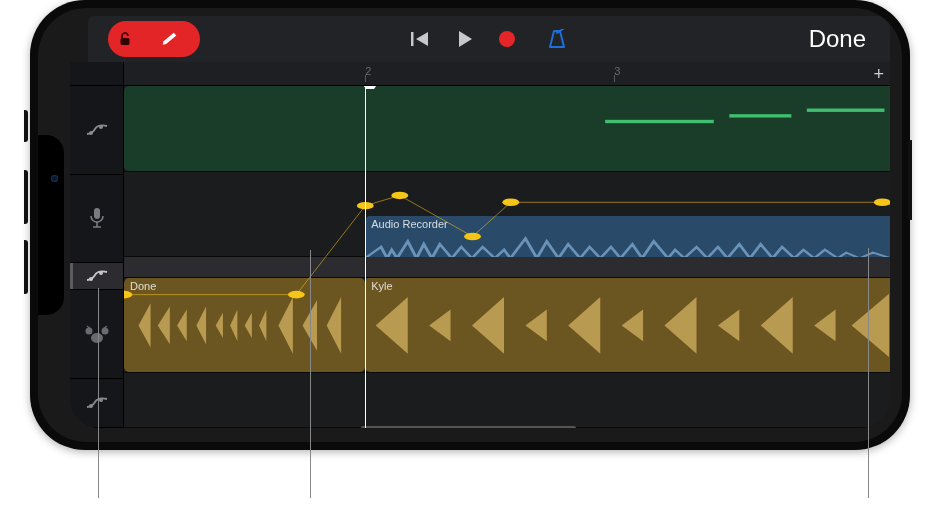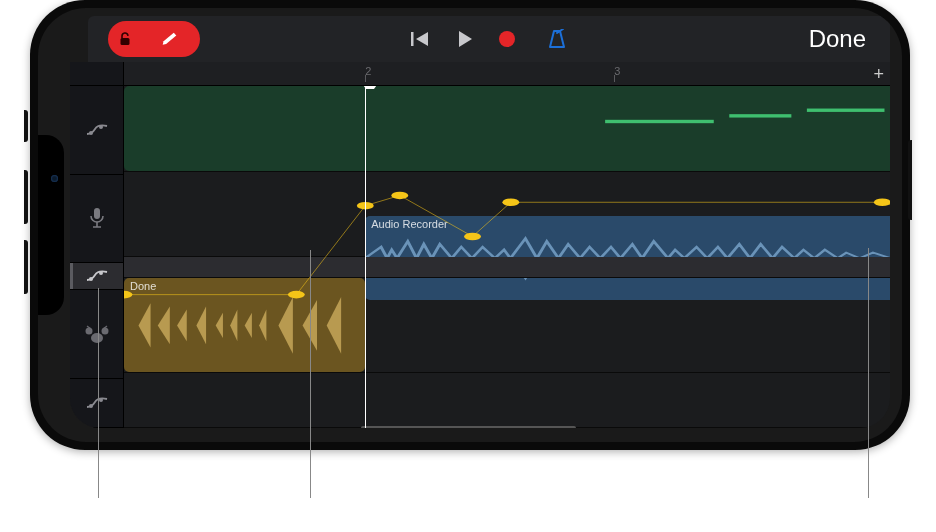--- a/index.html
+++ b/index.html
@@ -348,20 +348,38 @@
                   <path d="M38 15 L41 11 L41 19 Z"></path>
                   <path d="M44 15 L47 10 L47 20 Z"></path>
                   <path d="M50 15 L53 11 L53 19 Z"></path>
                   <path d="M56 15 L59 10 L59 20 Z"></path>
                   <path d="M64 15 L70 6 L70 24 Z"></path>
                   <path d="M74 15 L80 7 L80 23 Z"></path>
                   <path d="M84 15 L90 6 L90 24 Z"></path>
                 </g>
               </svg>
             </div>
+            <div class="region r-yellow2">
+              <span class="label">Kyle</span>
+              <svg class="wave-svg" viewBox="0 0 100 30" preserveAspectRatio="none">
+                <g fill="#b89a50">
+                  <path d="M2 15 L8 6 L8 24 Z"></path>
+                  <path d="M12 15 L16 10 L16 20 Z"></path>
+                  <path d="M20 15 L26 6 L26 24 Z"></path>
+                  <path d="M30 15 L34 10 L34 20 Z"></path>
+                  <path d="M38 15 L44 6 L44 24 Z"></path>
+                  <path d="M48 15 L52 10 L52 20 Z"></path>
+                  <path d="M56 15 L62 6 L62 24 Z"></path>
+                  <path d="M66 15 L70 10 L70 20 Z"></path>
+                  <path d="M74 15 L80 6 L80 24 Z"></path>
+                  <path d="M84 15 L88 10 L88 20 Z"></path>
+                  <path d="M91 15 L98 5 L98 25 Z"></path>
+                </g>
+              </svg>
+            </div>
           </div>
 
           <div class="lane lane3b"></div>
 
           <div class="scrollbar-h"></div>
 
           <svg class="automation-svg" viewBox="0 0 100 100" preserveAspectRatio="none">
             <polyline id="auto-line" fill="none" stroke="#f5c518" stroke-width="0.55" vector-effect="non-scaling-stroke" points="0,61 22.5,61 31.5,35 36,32 45.5,44 50.5,34 99,34 102,36"></polyline>
             <g id="auto-pts">
                 <circle cx="0" cy="61" r="1.1" fill="#f5c518" vector-effect="non-scaling-stroke"></circle>

